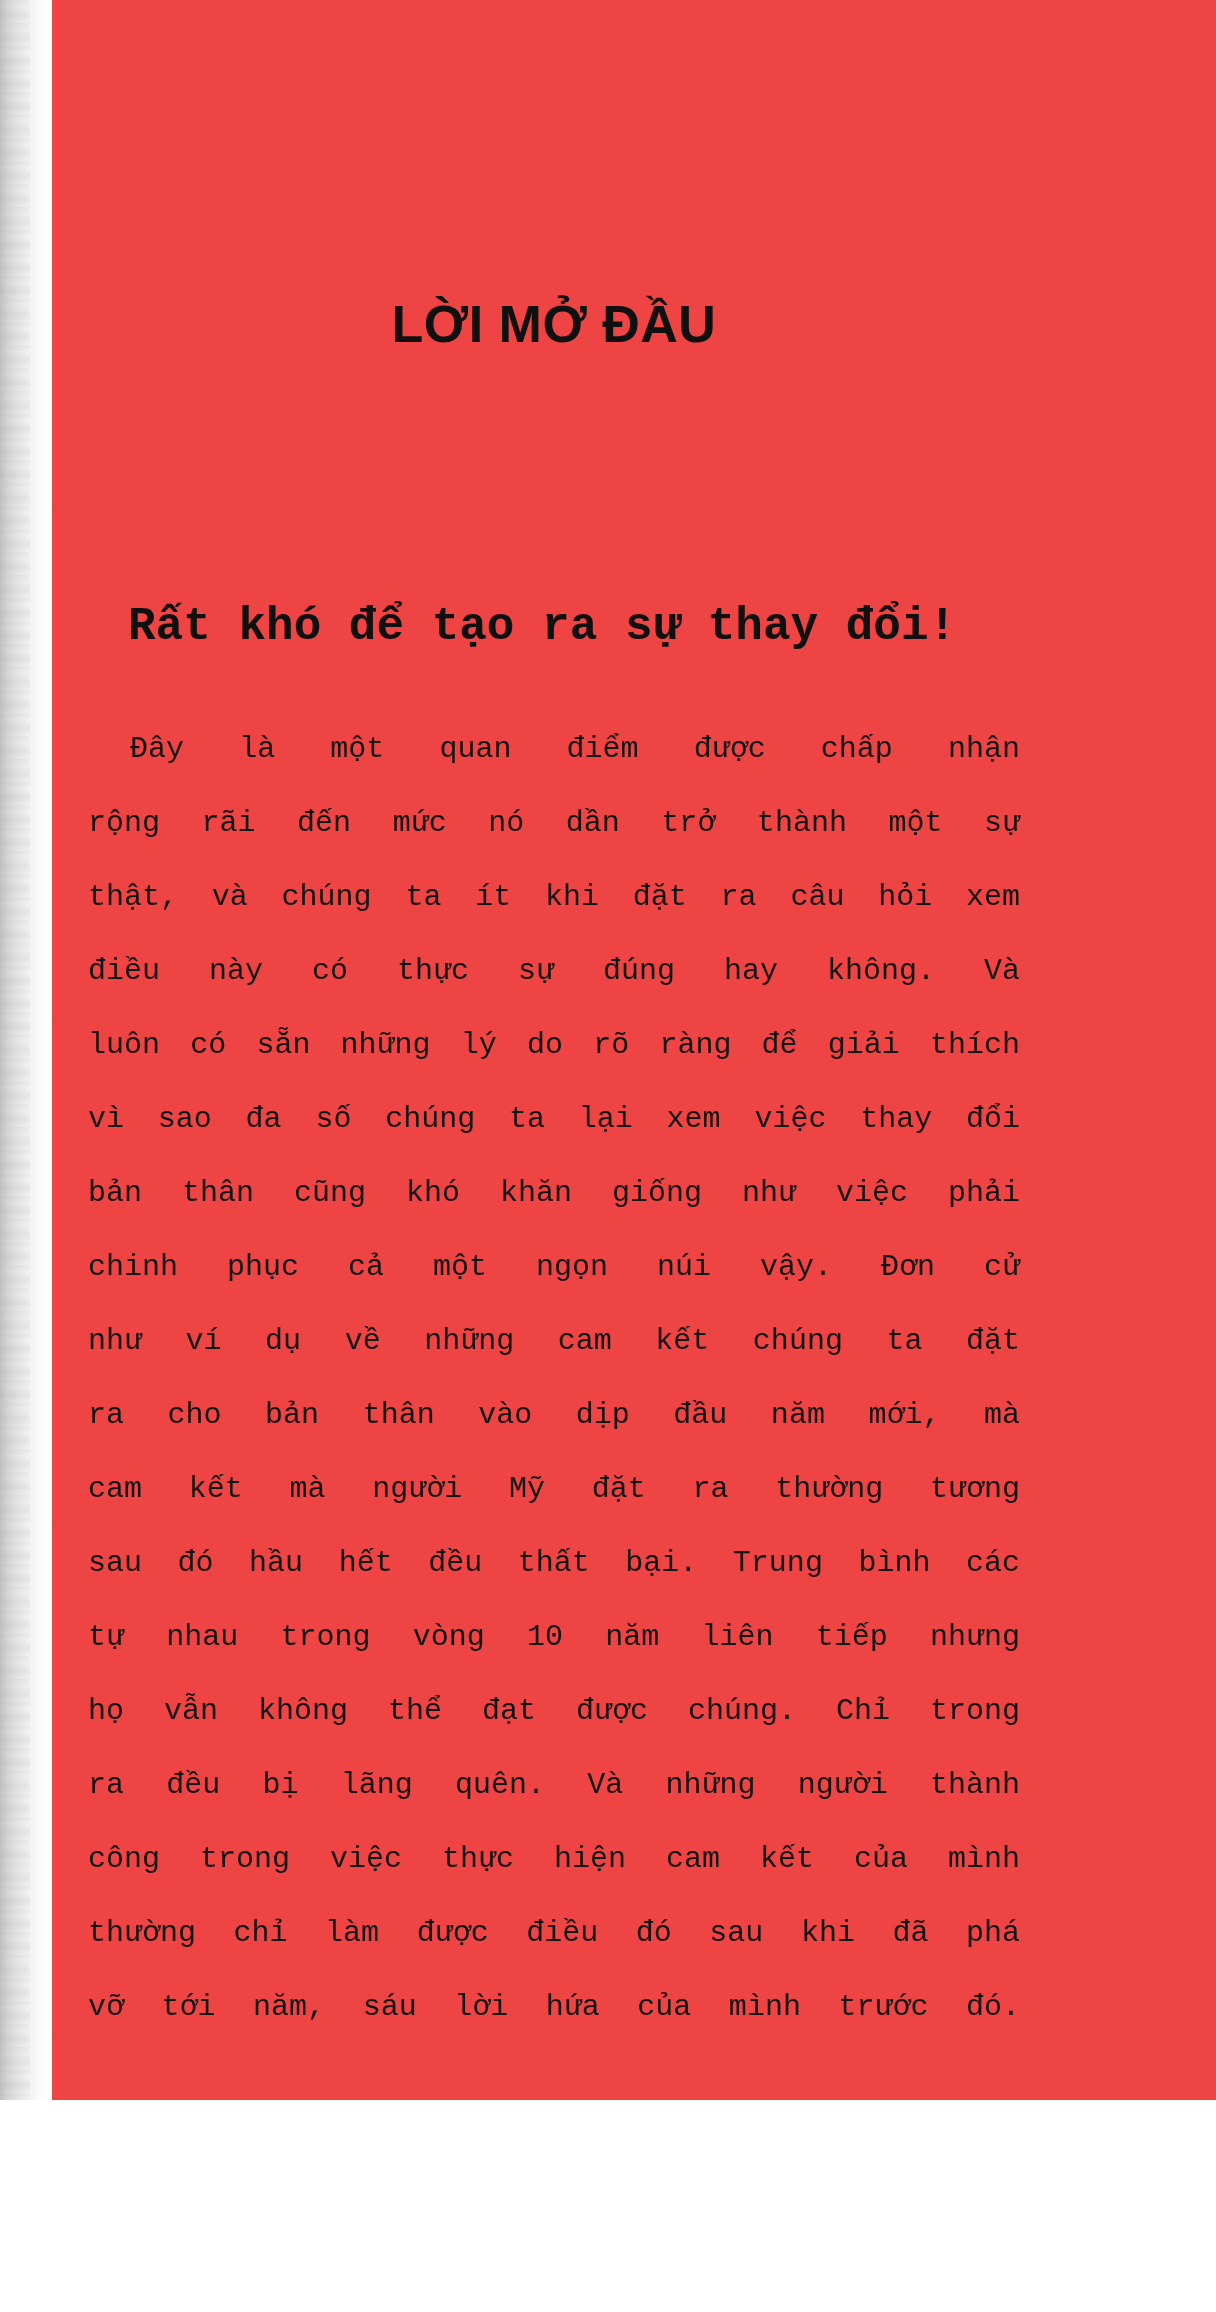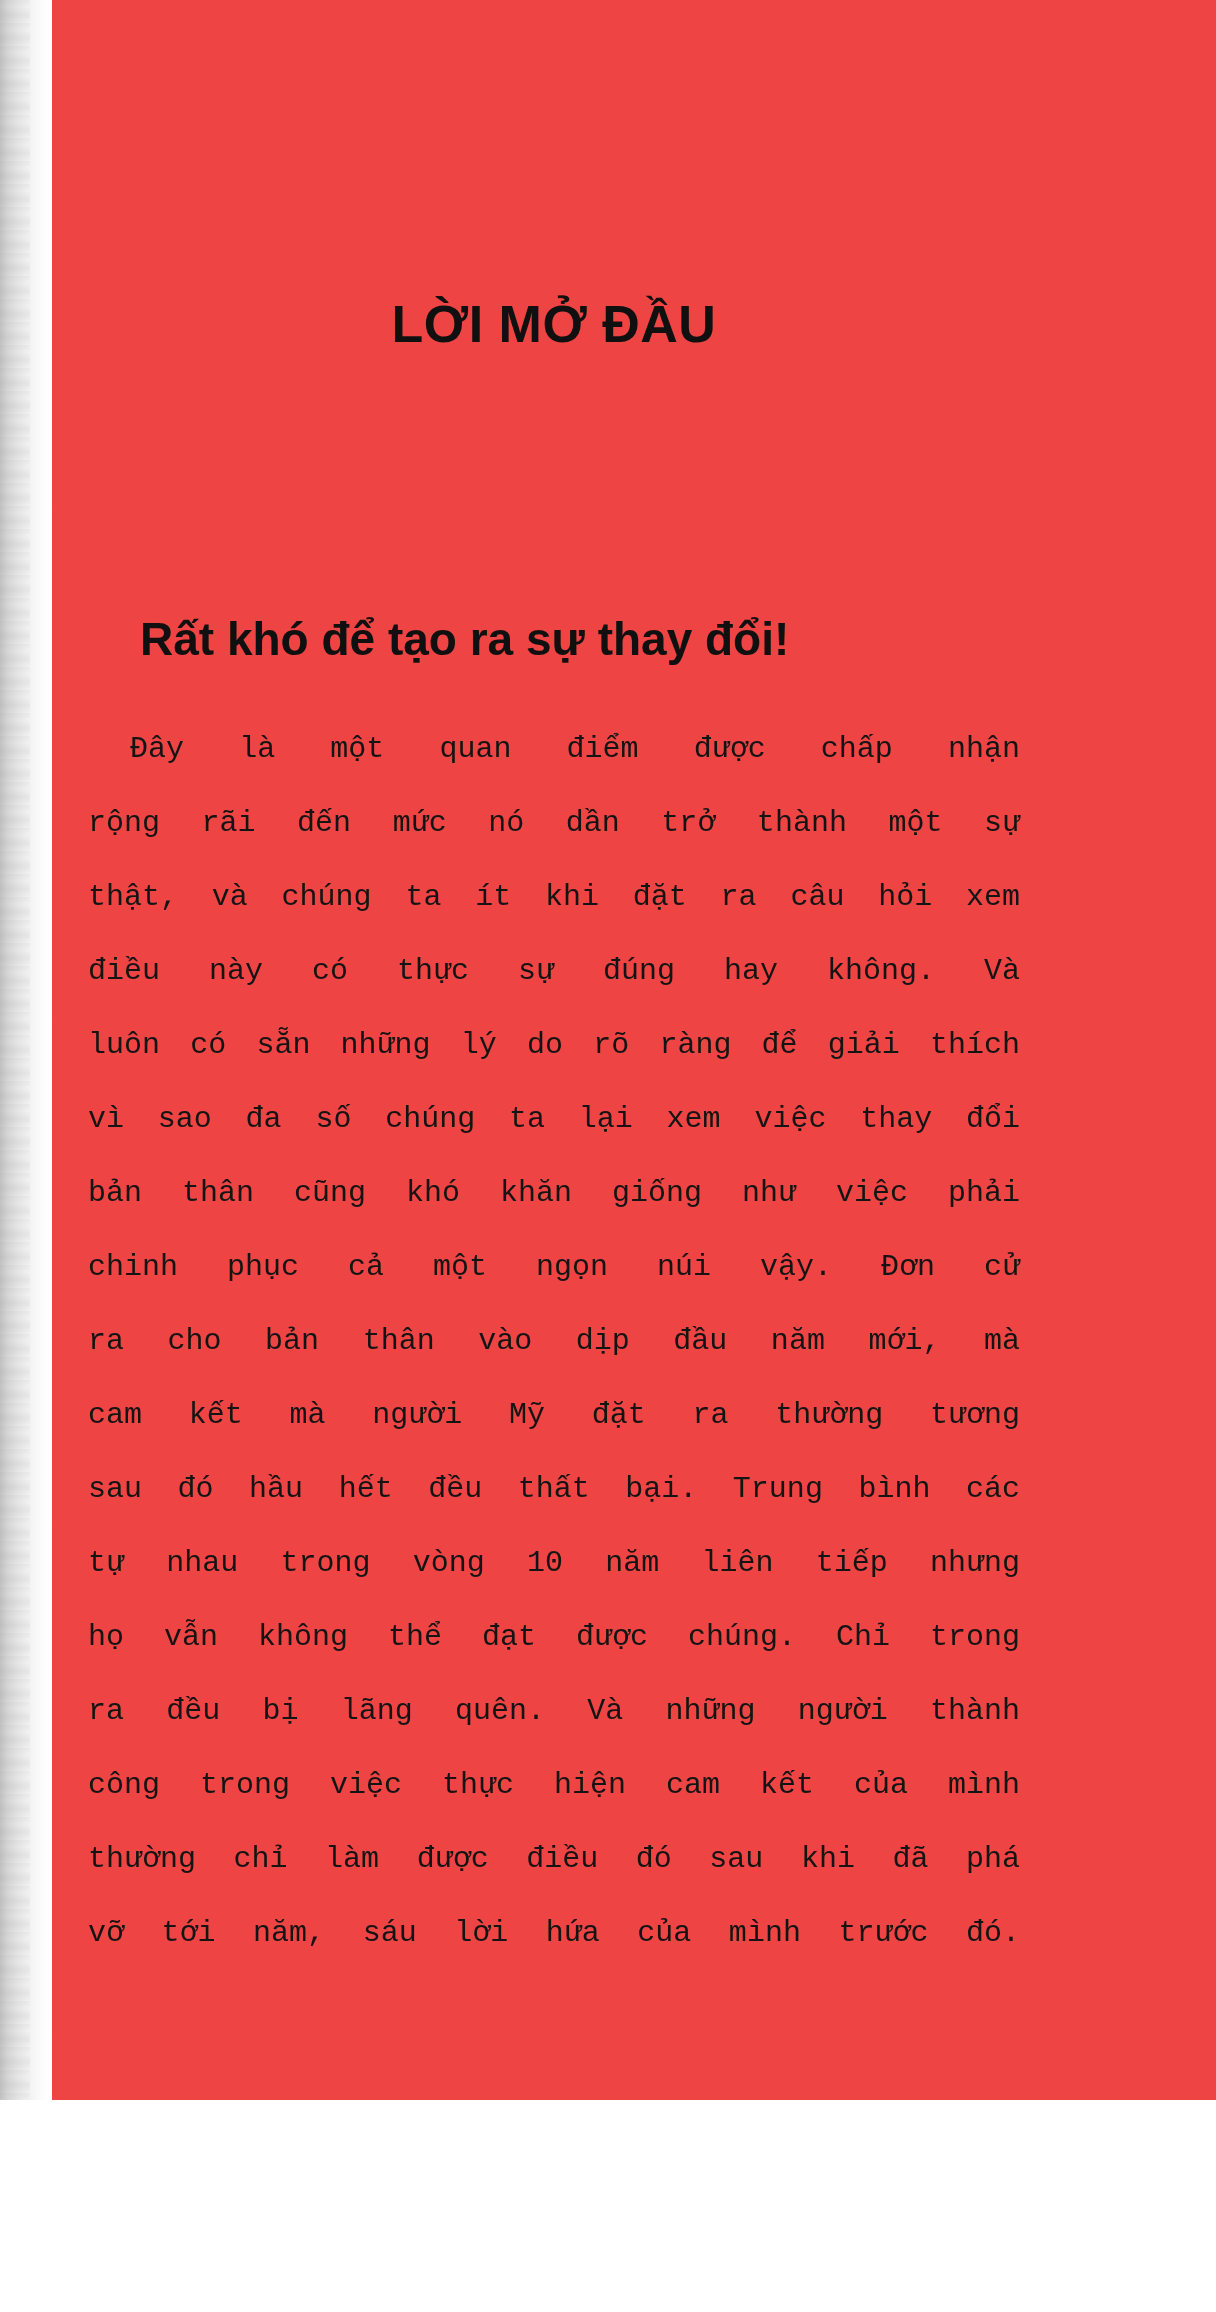--- a/index.html
+++ b/index.html
@@ -49,22 +49,22 @@
     font-weight: bold;
     font-size: 52px;
     line-height: 1.05;
     letter-spacing: 0.5px;
     color: #101010;
   }
   .section-heading {
     position: absolute;
     left: 128px;
     top: 601px;
-    margin: 12px;
-    font-family: Liberation Sans, sans-serif;
+    margin: 0;
+    font-family: Liberation Mono, monospace;
     font-weight: bold;
     font-size: 46px;
     line-height: 1.15;
     color: #101010;
   }
   .body-text {
     position: absolute;
     left: 88px;
     top: 712px;
     width: 932px;
@@ -96,20 +96,21 @@
 
   <div class="body-text">
     <div class="body-line first">Đây là một quan điểm được chấp nhận</div>
     <div class="body-line">rộng rãi đến mức nó dần trở thành một sự</div>
     <div class="body-line">thật, và chúng ta ít khi đặt ra câu hỏi xem</div>
     <div class="body-line">điều này có thực sự đúng hay không. Và</div>
     <div class="body-line">luôn có sẵn những lý do rõ ràng để giải thích</div>
     <div class="body-line">vì sao đa số chúng ta lại xem việc thay đổi</div>
     <div class="body-line">bản thân cũng khó khăn giống như việc phải</div>
     <div class="body-line">chinh phục cả một ngọn núi vậy. Đơn cử</div>
+    <div class="body-line">như ví dụ về những cam kết chúng ta đặt</div>
     <div class="body-line">ra cho bản thân vào dịp đầu năm mới, mà</div>
     <div class="body-line">cam kết mà người Mỹ đặt ra thường tương</div>
     <div class="body-line">sau đó hầu hết đều thất bại. Trung bình các</div>
     <div class="body-line">tự nhau trong vòng 10 năm liên tiếp nhưng</div>
     <div class="body-line">họ vẫn không thể đạt được chúng. Chỉ trong</div>
     <div class="body-line">ra đều bị lãng quên. Và những người thành</div>
     <div class="body-line">công trong việc thực hiện cam kết của mình</div>
     <div class="body-line">thường chỉ làm được điều đó sau khi đã phá</div>
     <div class="body-line">vỡ tới năm, sáu lời hứa của mình trước đó.</div>
   </div>

